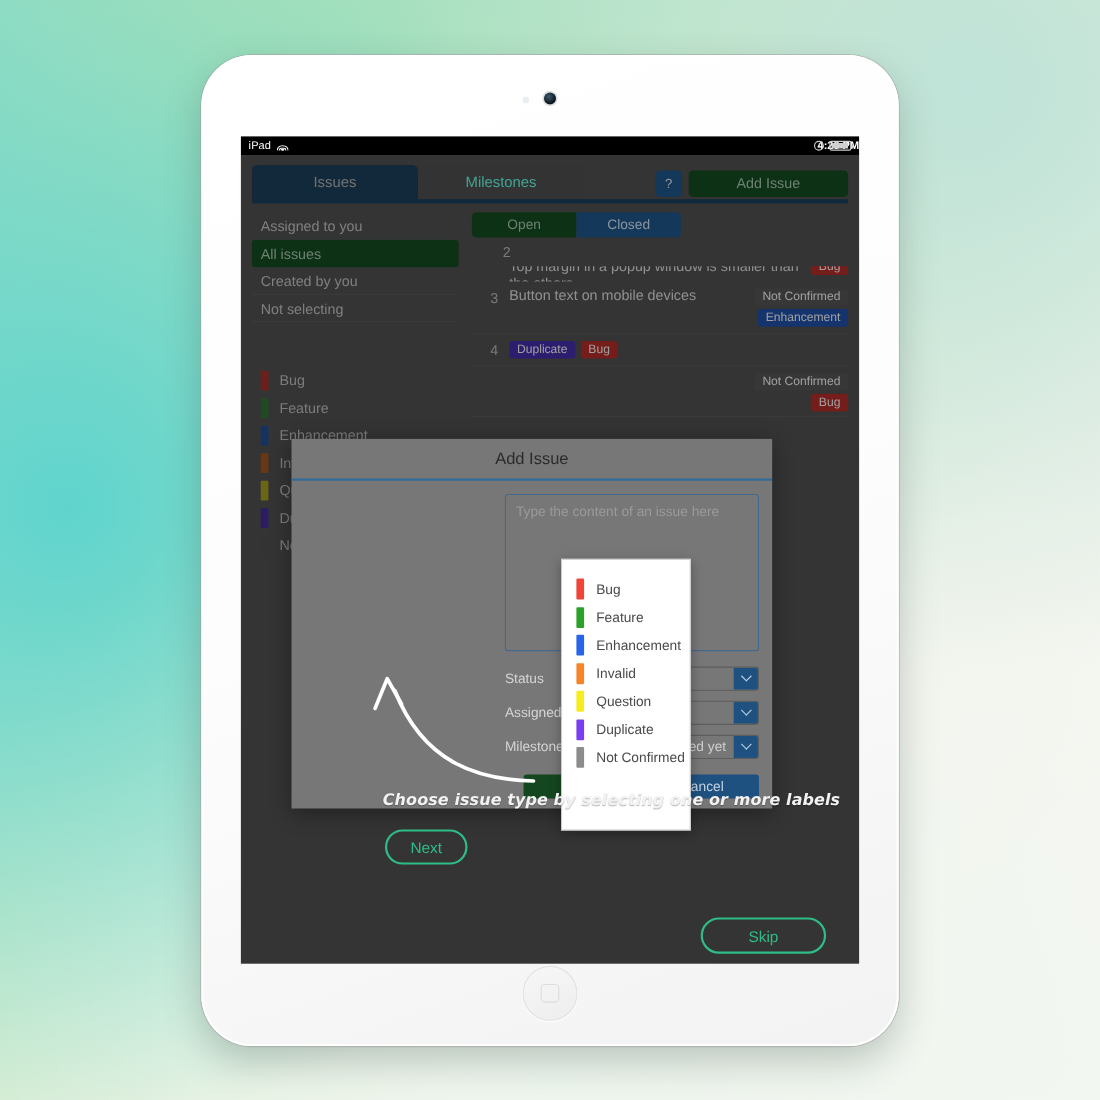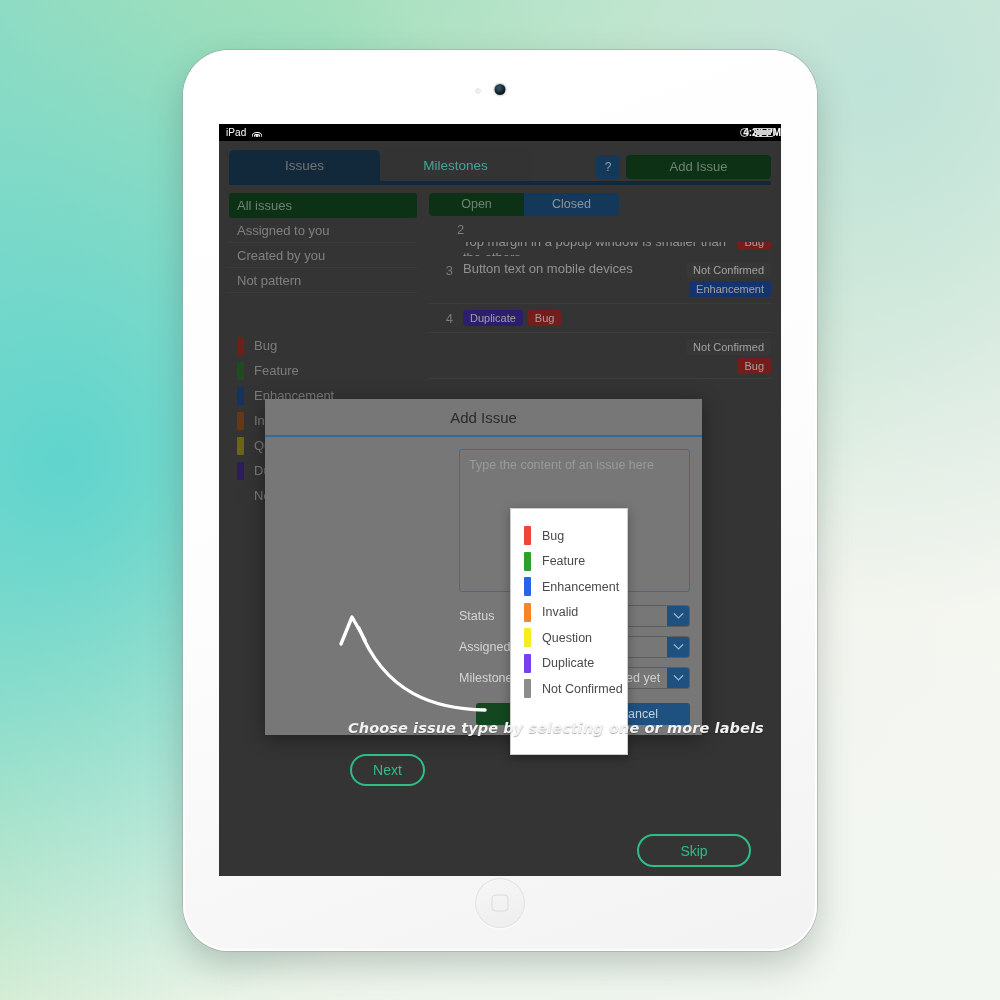--- a/index.html
+++ b/index.html
@@ -354,24 +354,24 @@
           <div id="tab-actions">
             <div id="help-btn">?</div>
             <div id="add-issue-btn">Add Issue</div>
           </div>
         </div>
         <div id="tab-underline"></div>
 
         <div id="content">
 
           <div id="sidebar">
+            <div class="filter-item">Assigned to you</div>
             <div class="filter-item active">All issues</div>
-            <div class="filter-item">Assigned to you</div>
             <div class="filter-item">Created by you</div>
-            <div class="filter-item">Not pattern</div>
+            <div class="filter-item">Not selecting</div>
 
             <div id="label-list">
               <div class="label-row">
                 <span class="label-swatch" style="background:#9e2b27"></span>
                 <span>Bug</span>
               </div>
               <div class="label-row">
                 <span class="label-swatch" style="background:#2b6d2f"></span>
                 <span>Feature</span>
               </div>

